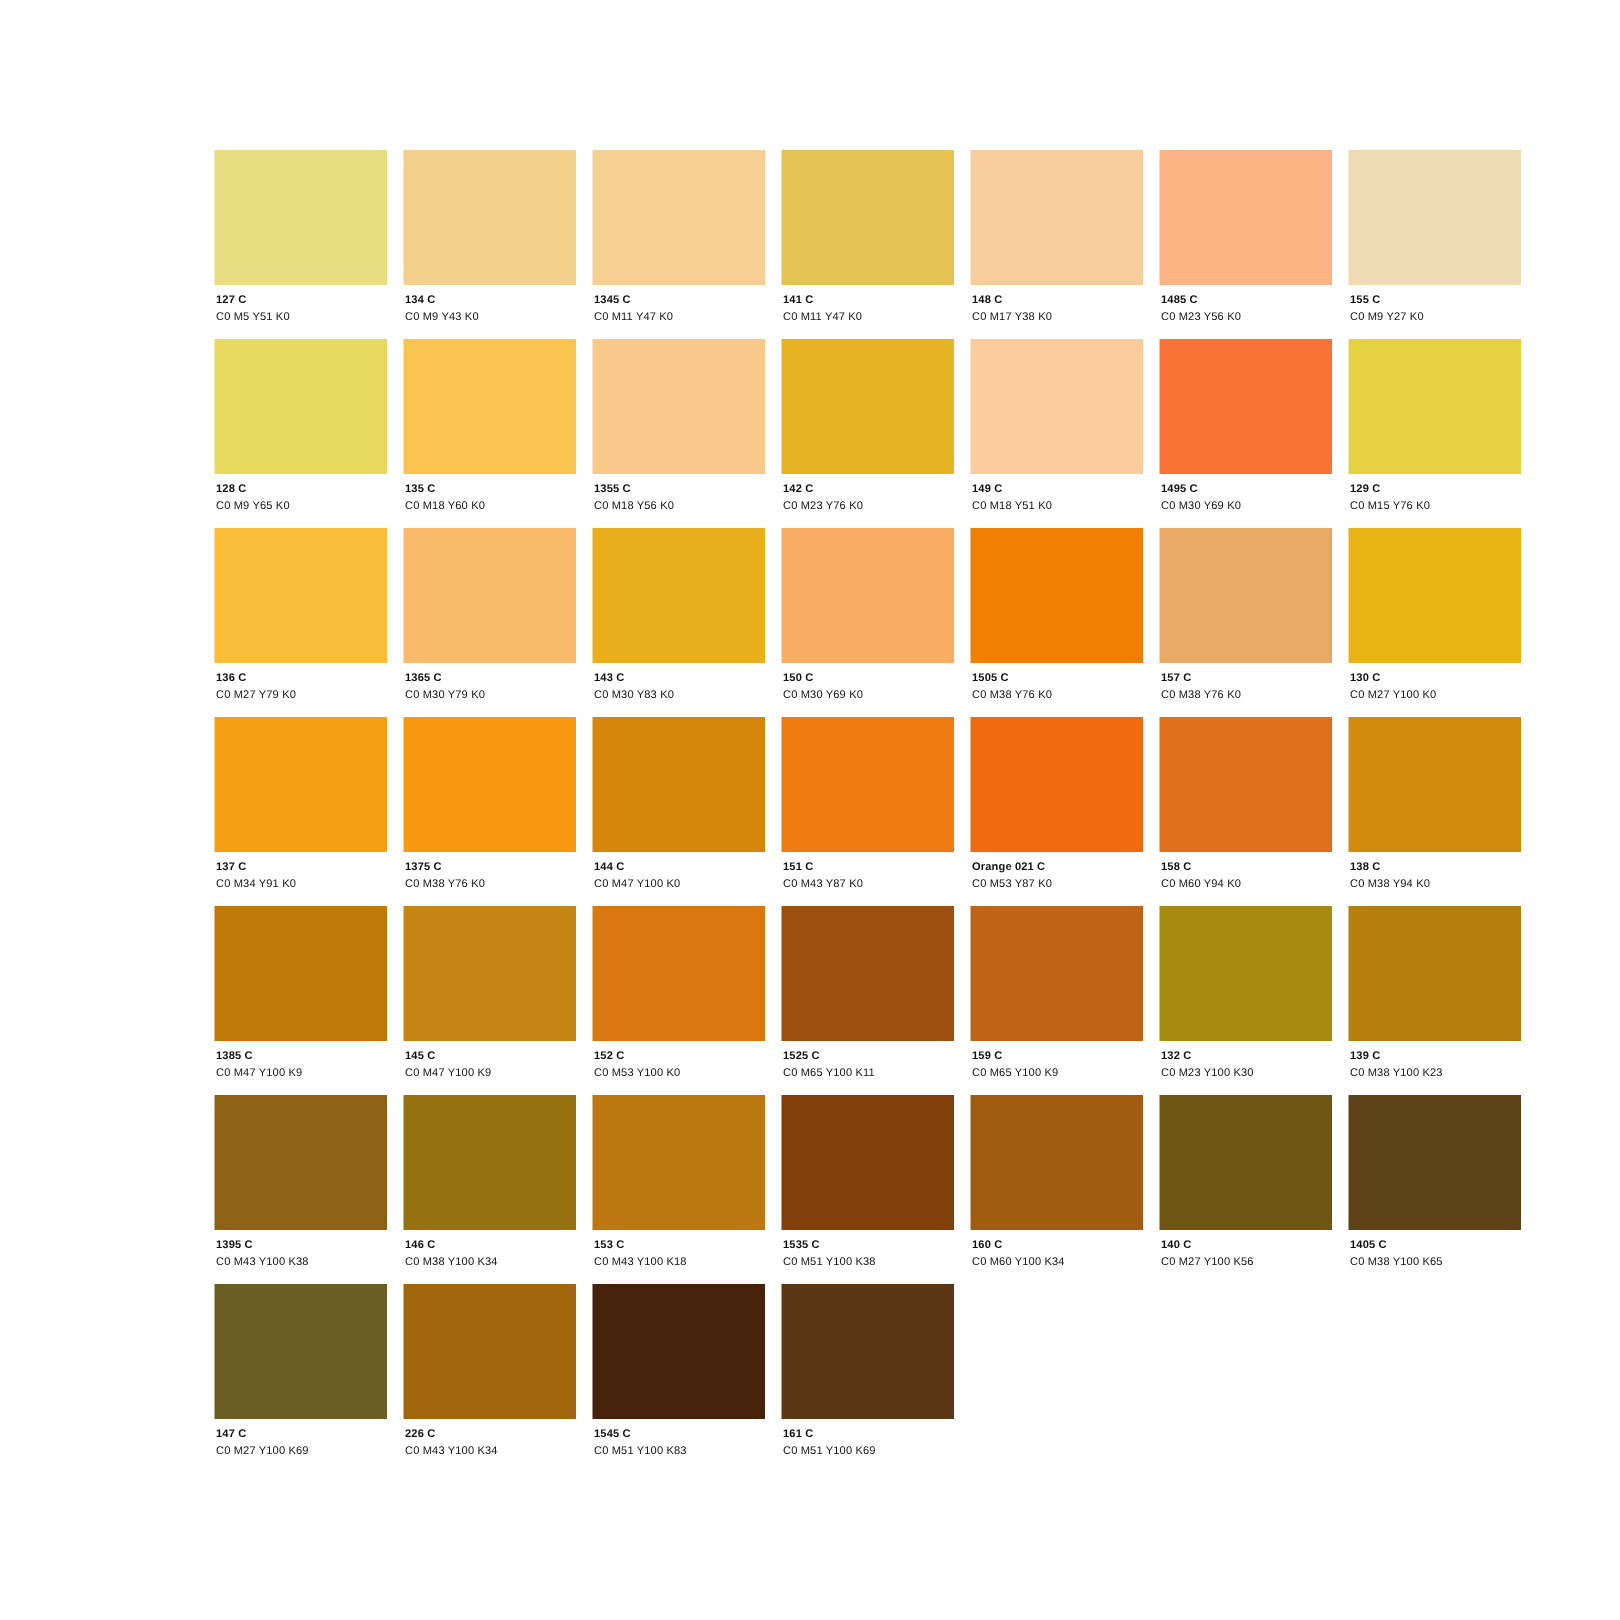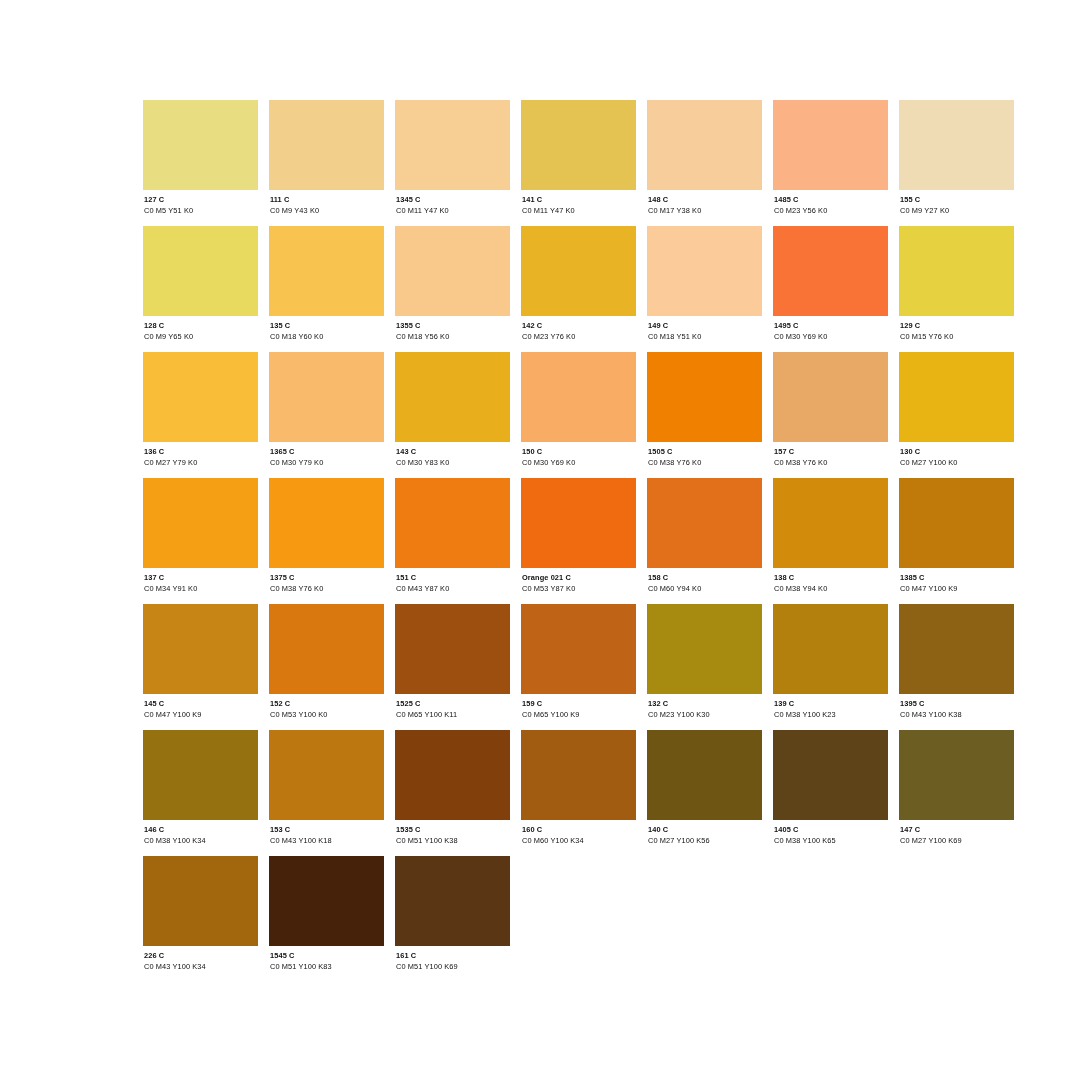--- a/index.html
+++ b/index.html
@@ -84,21 +84,21 @@
       <div class="swatch-cell">
         <div class="swatch-color" style="background-color: rgb(232, 221, 128);"></div>
         <div class="swatch-labels">
           <span class="swatch-name">127 C</span>
           <span class="swatch-cmyk">C0 M5 Y51 K0</span>
         </div>
       </div>
       <div class="swatch-cell">
         <div class="swatch-color" style="background-color: rgb(242, 207, 138);"></div>
         <div class="swatch-labels">
-          <span class="swatch-name">111 C</span>
+          <span class="swatch-name">134 C</span>
           <span class="swatch-cmyk">C0 M9 Y43 K0</span>
         </div>
       </div>
       <div class="swatch-cell">
         <div class="swatch-color" style="background-color: rgb(247, 207, 149);"></div>
         <div class="swatch-labels">
           <span class="swatch-name">1345 C</span>
           <span class="swatch-cmyk">C0 M11 Y47 K0</span>
         </div>
       </div>
@@ -236,20 +236,27 @@
         </div>
       </div>
       <div class="swatch-cell">
         <div class="swatch-color" style="background-color: rgb(247, 154, 18);"></div>
         <div class="swatch-labels">
           <span class="swatch-name">1375 C</span>
           <span class="swatch-cmyk">C0 M38 Y76 K0</span>
         </div>
       </div>
       <div class="swatch-cell">
+        <div class="swatch-color" style="background-color: rgb(212, 135, 12);"></div>
+        <div class="swatch-labels">
+          <span class="swatch-name">144 C</span>
+          <span class="swatch-cmyk">C0 M47 Y100 K0</span>
+        </div>
+      </div>
+      <div class="swatch-cell">
         <div class="swatch-color" style="background-color: rgb(239, 124, 17);"></div>
         <div class="swatch-labels">
           <span class="swatch-name">151 C</span>
           <span class="swatch-cmyk">C0 M43 Y87 K0</span>
         </div>
       </div>
       <div class="swatch-cell">
         <div class="swatch-color" style="background-color: rgb(240, 106, 16);"></div>
         <div class="swatch-labels">
           <span class="swatch-name">Orange 021 C</span>

